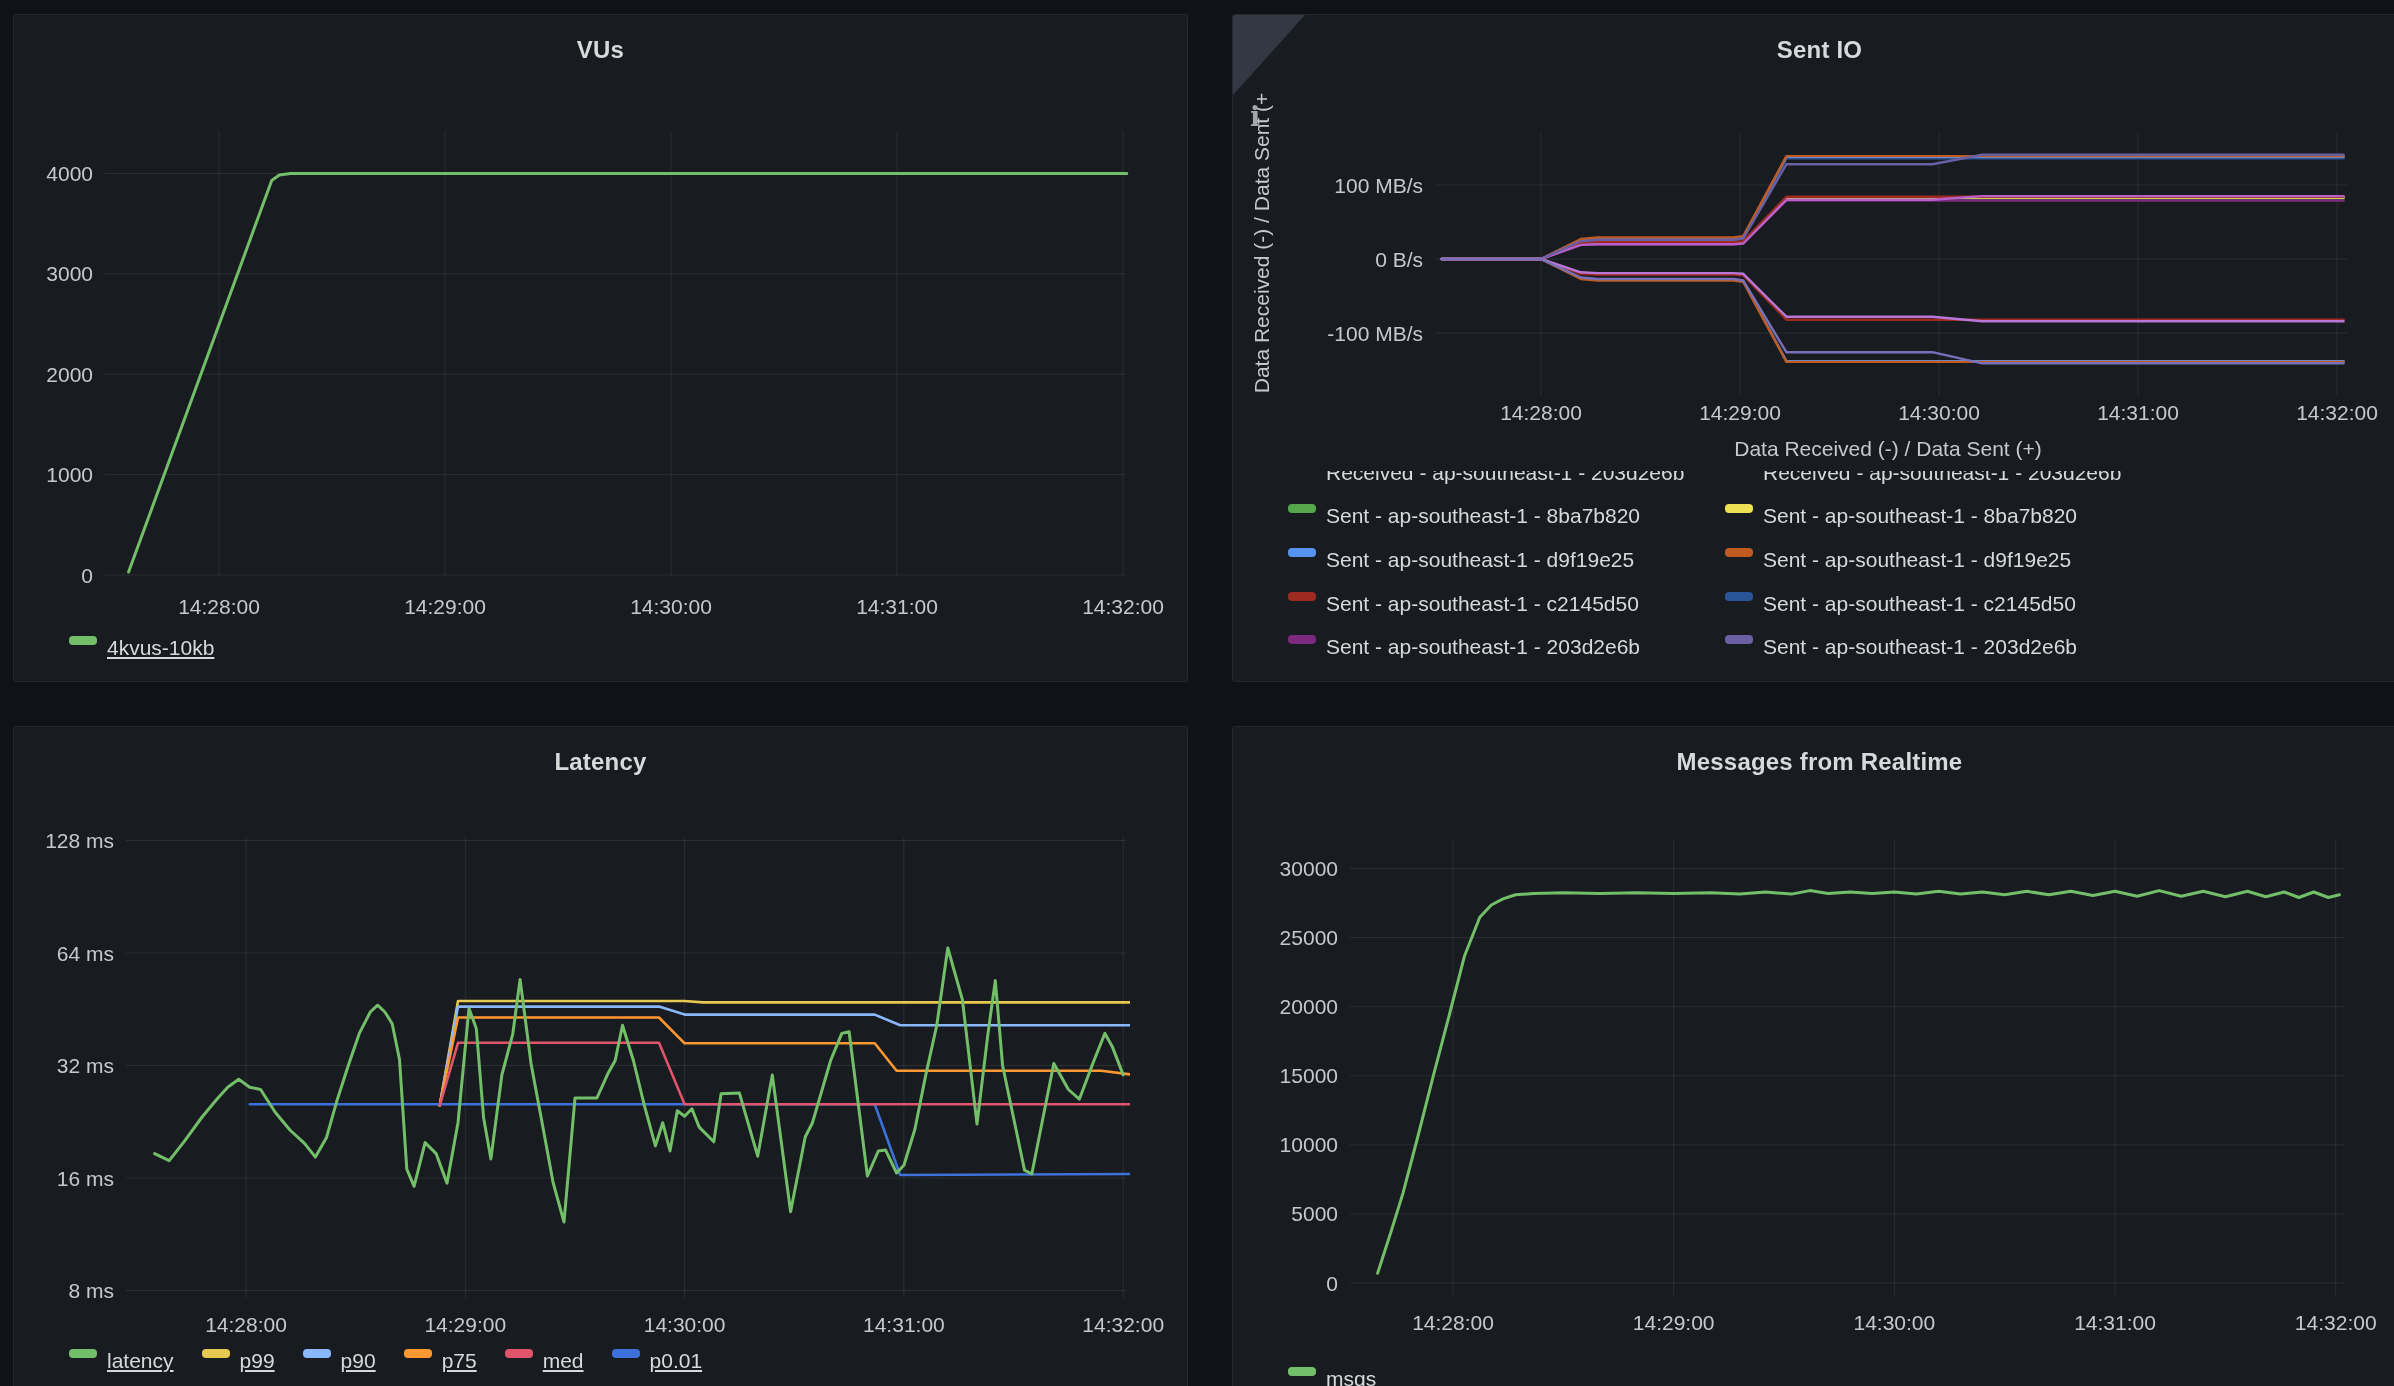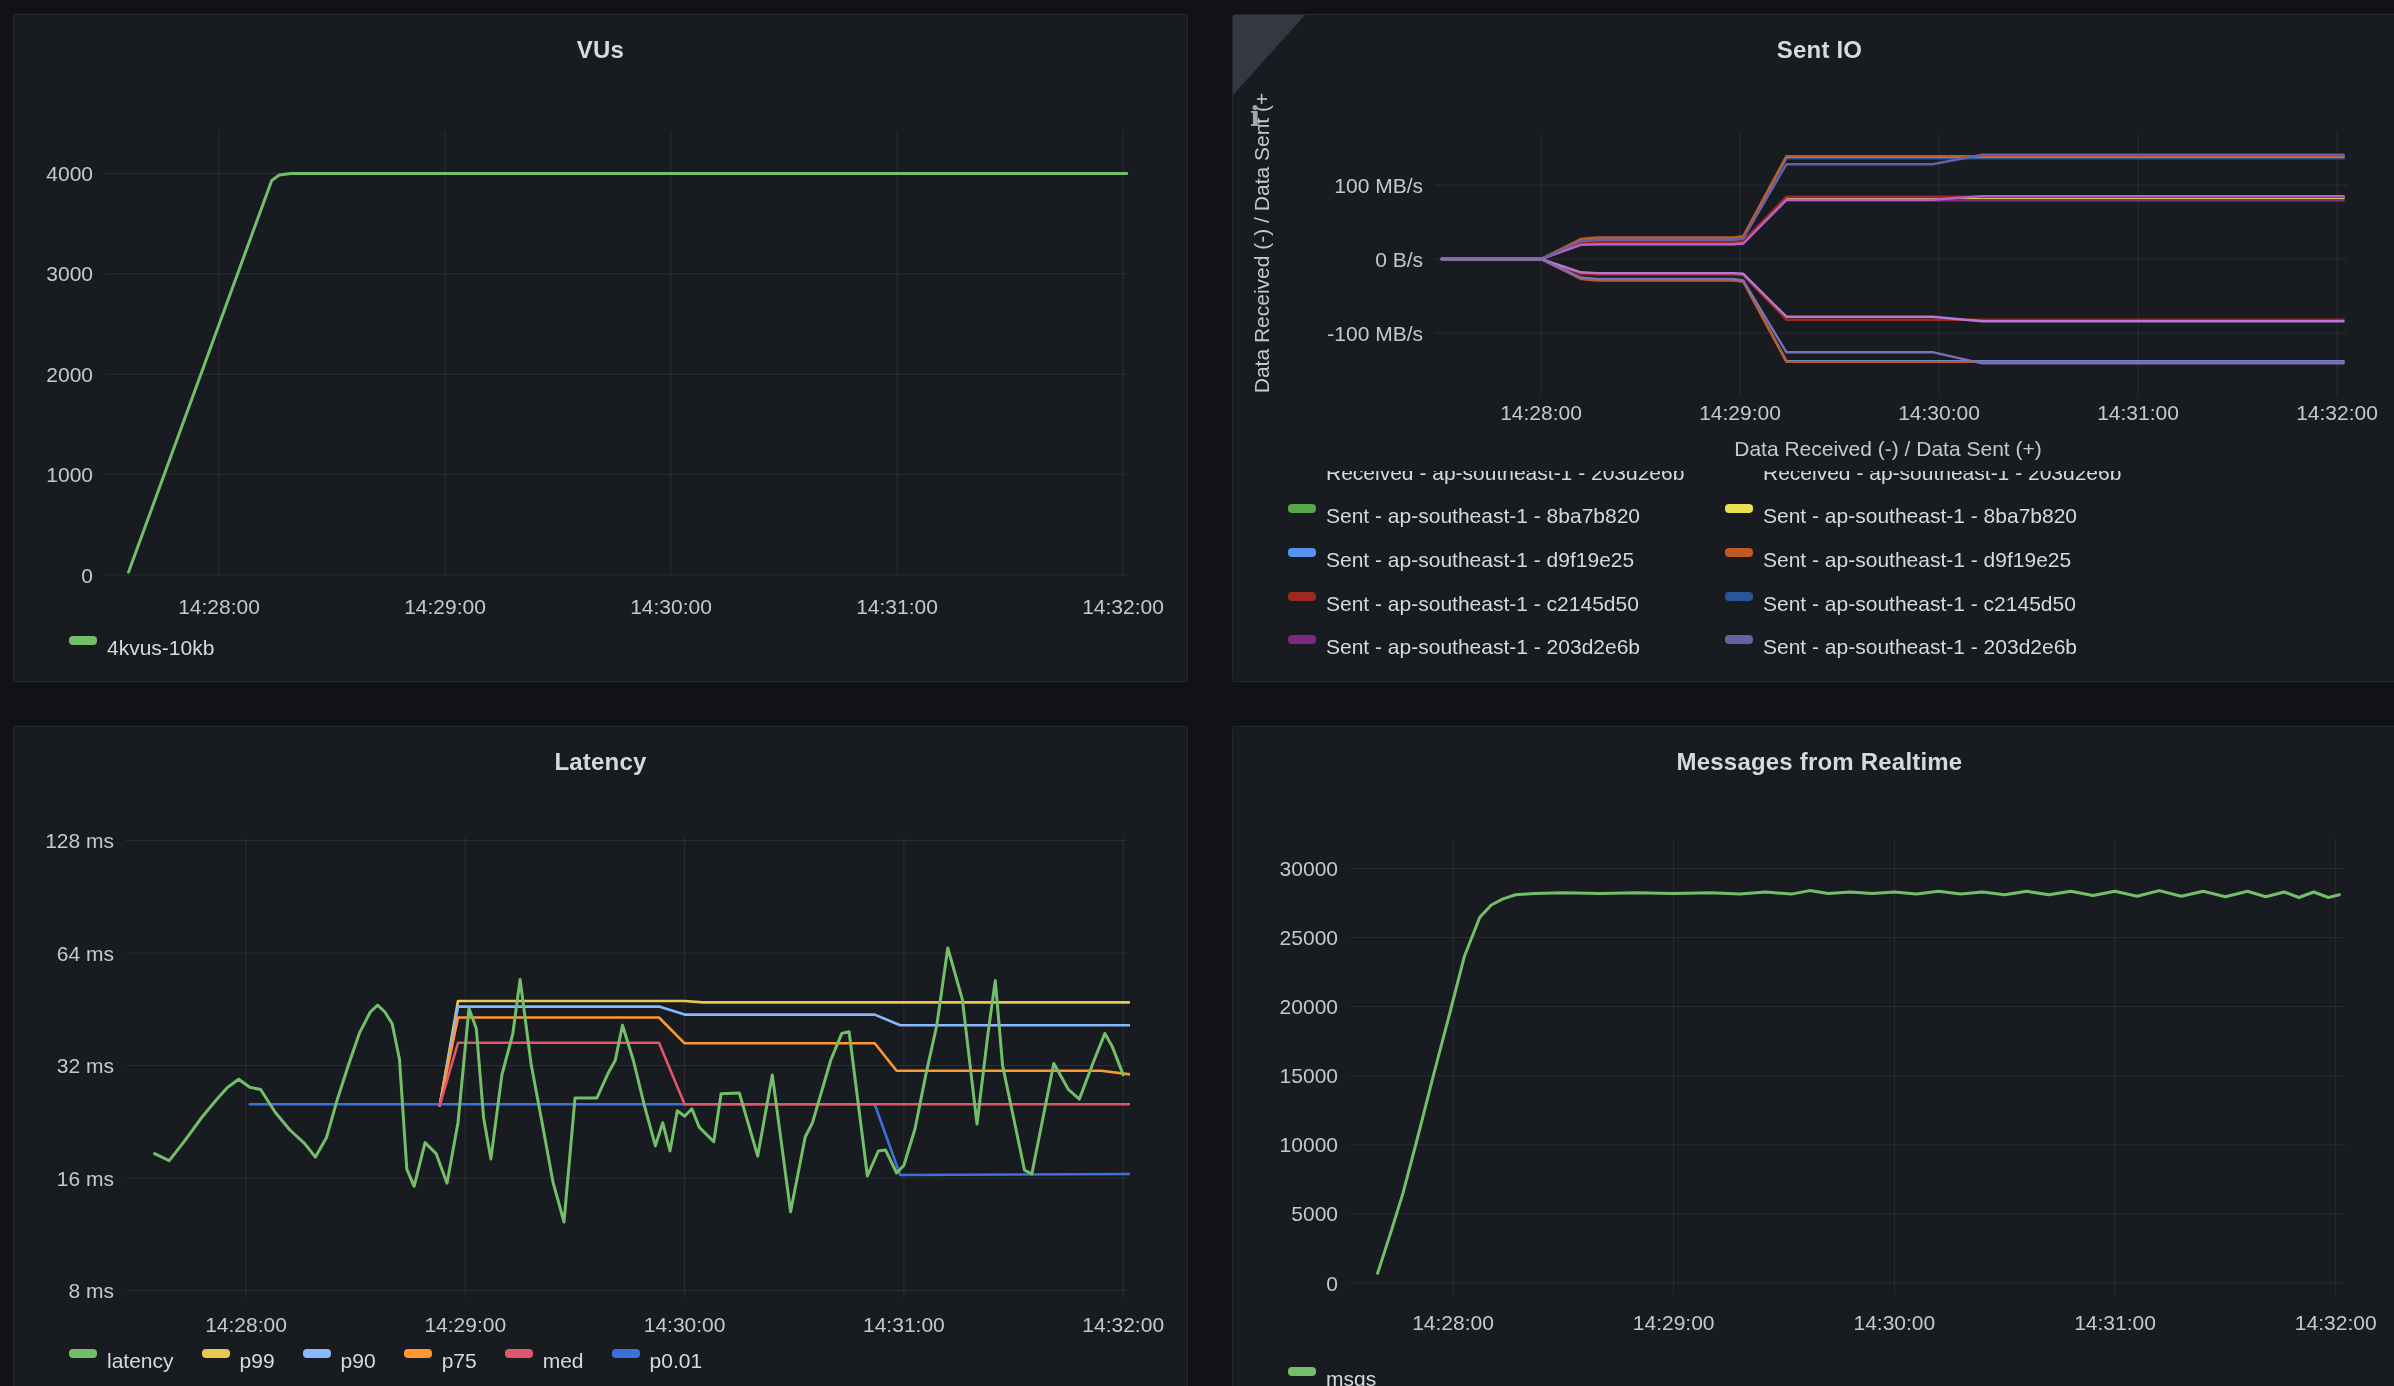--- a/index.html
+++ b/index.html
@@ -33,21 +33,21 @@
     position:absolute;top:21px;left:0;right:0;
     margin:0;text-align:center;
     font-size:24px;font-weight:600;letter-spacing:.2px;
     color:var(--text);cursor:pointer;z-index:3;
   }
   .chart{position:absolute;inset:0;width:100%;height:100%;z-index:1;}
   .chart text{font-family:"Liberation Sans","DejaVu Sans",sans-serif;fill:var(--tick);font-size:21px;}
   .chart .axis-title{fill:var(--tick);}
   .legend-row{
     position:absolute;left:55px;display:flex;align-items:center;gap:28px;
-    font-size:21px;color:var(--text);z-index:2;white-space:nowrap;
+    font-size:21px;color:var(--text);z-index:2;white-space:nowrap;text-decoration:underline;
   }
   .legend-item{display:flex;align-items:flex-start;cursor:pointer;}
   .swatch{width:28px;height:9px;border-radius:4px;margin-right:10px;flex:0 0 auto;}
   .legend-clip{
     position:absolute;left:55px;right:14px;top:456px;bottom:10px;
     overflow:hidden;z-index:2;
   }
   .legend-grid{
     display:grid;grid-template-columns:437px auto;grid-auto-rows:43.6px;
     align-items:center;margin-top:-20px;

